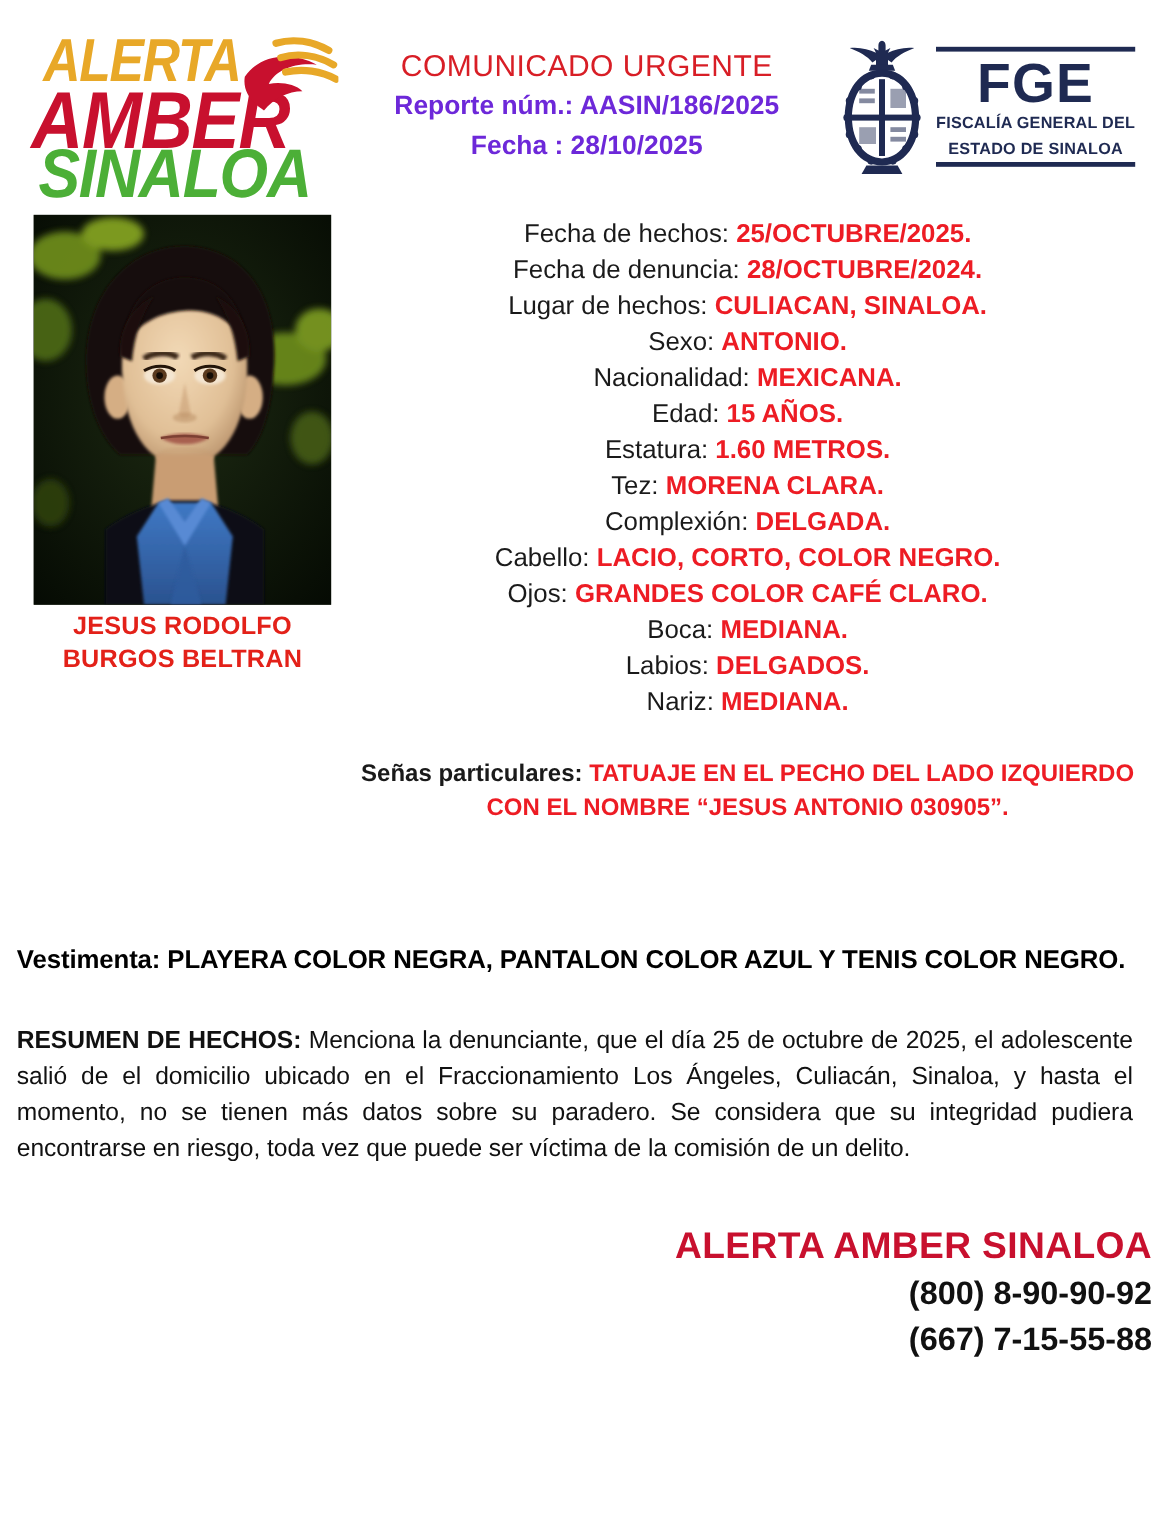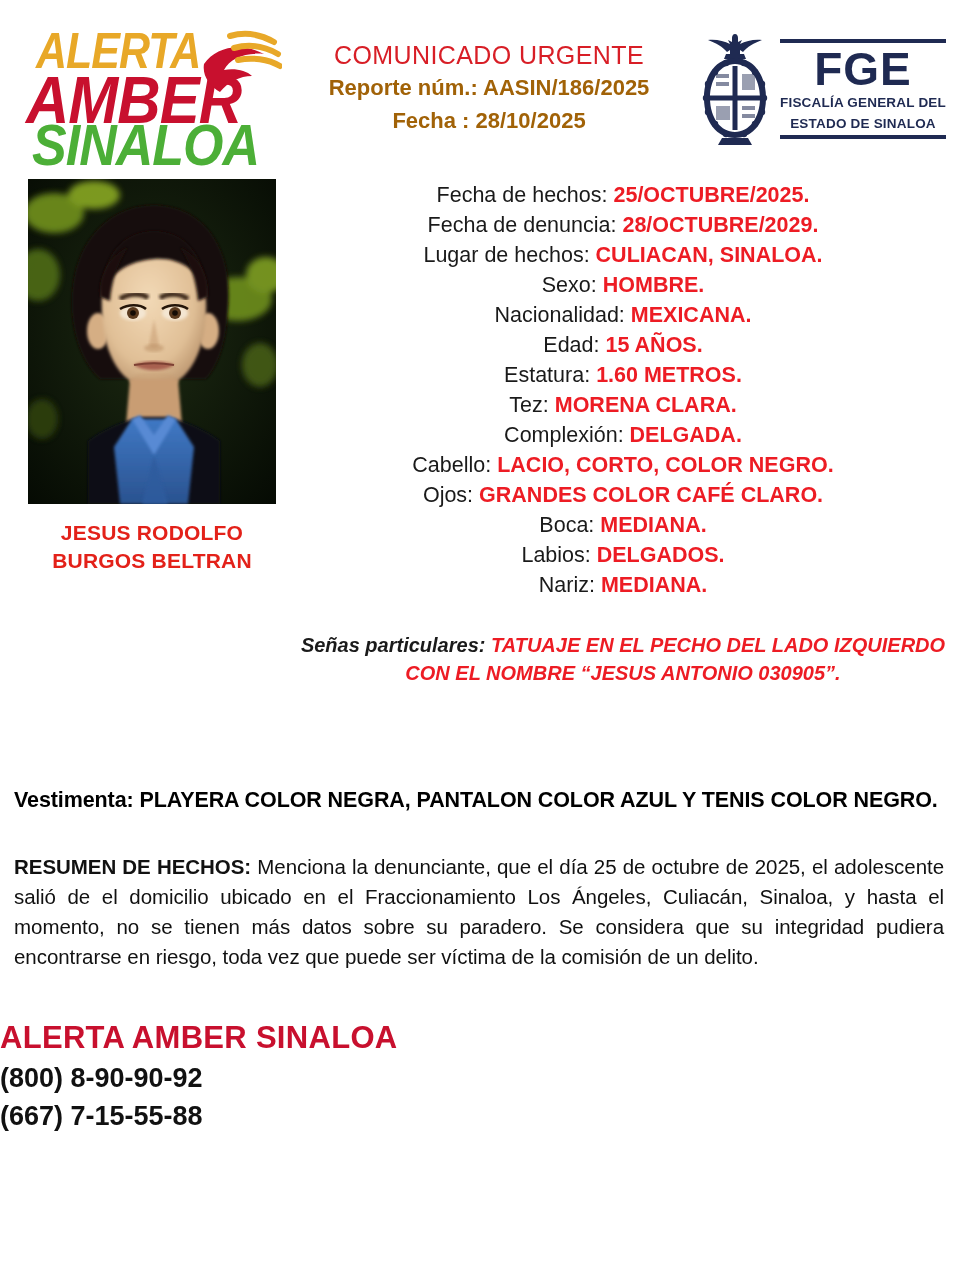--- a/index.html
+++ b/index.html
@@ -89,21 +89,21 @@
     padding-top: 20px;
   }
   .comunicado {
     color: #D81E26;
     font-weight: normal;
     font-size: 25px;
     letter-spacing: 0.4px;
     line-height: 1.25;
   }
   .reporte, .fecha-head {
-    color: #a16207;
+    color: #6d28d9;
     font-weight: bold;
     font-size: 22px;
     line-height: 1.5;
   }
 
   
   .fge {
     flex: 0 0 250px;
     width: 250px;
     height: 130px;
@@ -158,21 +158,21 @@
     overflow: hidden;
     position: relative;
     background: #0d1408;
   }
   .photo-svg { display: block; width: 248px; height: 325px; }
   .victim-name {
     color: #E32119;
     font-weight: bold;
     font-size: 21px;
     line-height: 1.32;
-    margin-top: 15px;
+    margin-top: 4px;
     letter-spacing: 0.2px;
   }
 
   .details-col {
     flex: 1 1 auto;
     padding-left: 6px;
     padding-top: 2px;
     text-align: center;
   }
   .detail-row {
@@ -182,21 +182,20 @@
     white-space: nowrap;
   }
   .detail-label { font-weight: normal; }
   .detail-value { font-weight: bold; color: #ED1C24; }
 
   .senas {
     margin-top: 30px;
     font-size: 20px;
     line-height: 1.42;
     max-width: 670px;
-    font-style: italic;
   }
   .senas-label { font-weight: bold; color: #1a1a1a; }
   .senas-value { font-weight: bold; color: #ED1C24; }
 
   
   .vestimenta {
     margin: 97px 12px 0 14px;
     font-size: 21.5px;
     font-weight: bold;
     line-height: 1.45;
@@ -211,21 +210,21 @@
     line-height: 1.47;
     color: #111;
     text-align: justify;
     letter-spacing: -0.05px;
   }
   .resumen-label { font-weight: bold; }
 
   
   .footer {
     margin-top: 46px;
-    text-align: left;
+    text-align: right;
   }
   .footer-title {
     color: #C8102E;
     font-weight: bold;
     font-size: 31px;
     letter-spacing: 0.3px;
     line-height: 1.3;
   }
   .footer-phone {
     color: #111;
@@ -399,29 +398,29 @@
     </div>
 
     <div class="details-col">
 
       <div class="detail-row">
         <span class="detail-label">Fecha de hechos:</span>
         <span class="detail-value">25/OCTUBRE/2025.</span>
       </div>
       <div class="detail-row">
         <span class="detail-label">Fecha de denuncia:</span>
-        <span class="detail-value">28/OCTUBRE/2029.</span>
+        <span class="detail-value">28/OCTUBRE/2024.</span>
       </div>
       <div class="detail-row">
         <span class="detail-label">Lugar de hechos:</span>
         <span class="detail-value">CULIACAN, SINALOA.</span>
       </div>
       <div class="detail-row">
         <span class="detail-label">Sexo:</span>
-        <span class="detail-value">HOMBRE.</span>
+        <span class="detail-value">ANTONIO.</span>
       </div>
       <div class="detail-row">
         <span class="detail-label">Nacionalidad:</span>
         <span class="detail-value">MEXICANA.</span>
       </div>
       <div class="detail-row">
         <span class="detail-label">Edad:</span>
         <span class="detail-value">15 AÑOS.</span>
       </div>
       <div class="detail-row">

